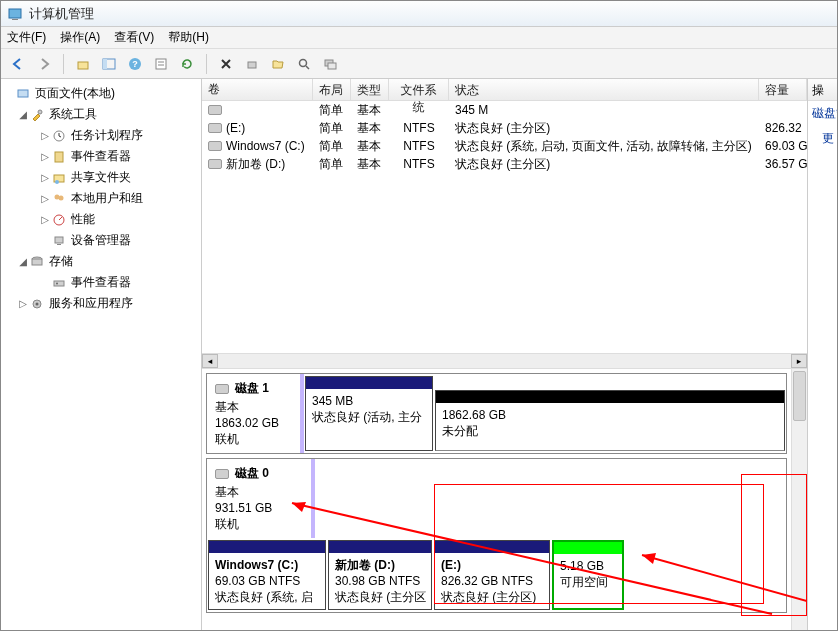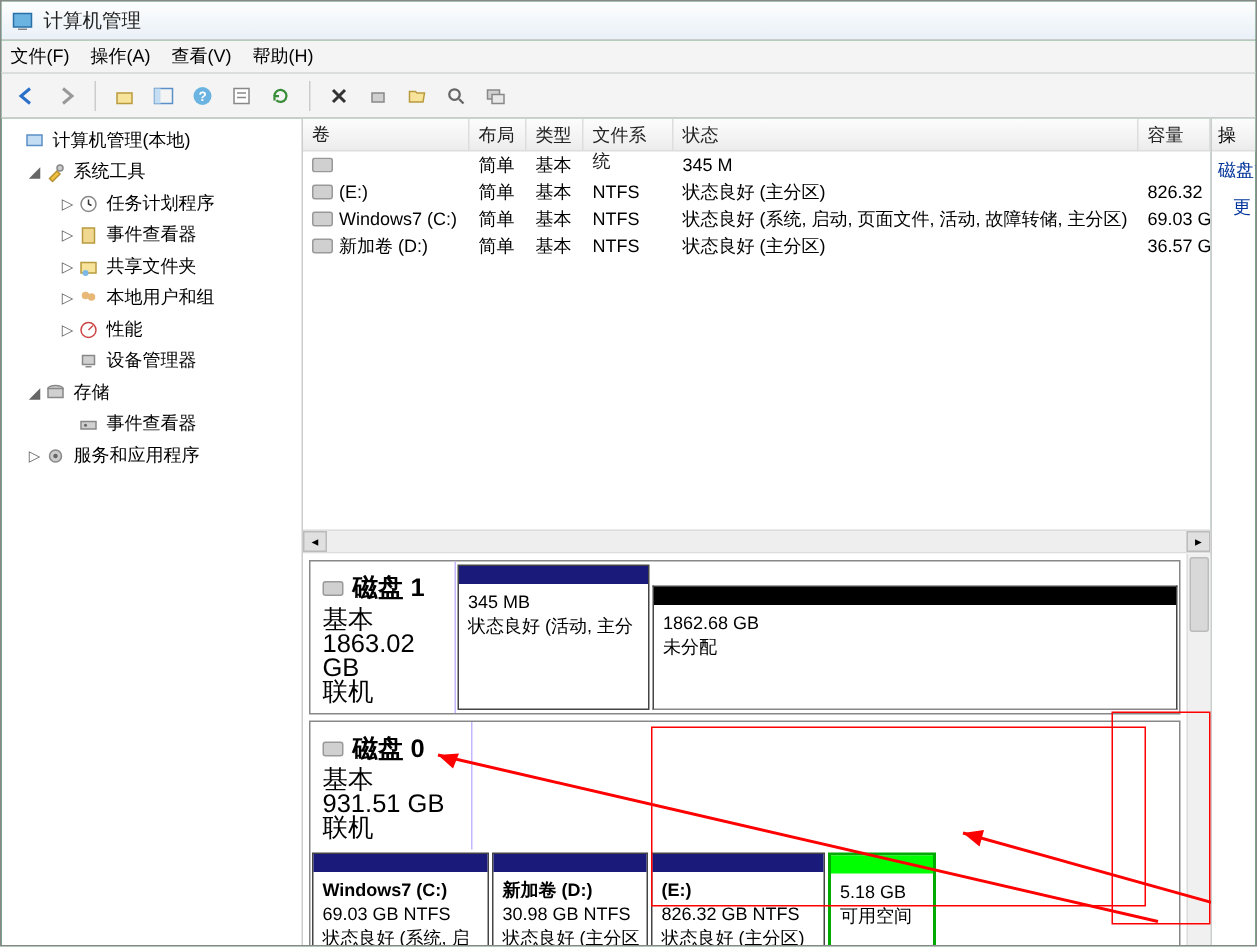--- a/index.html
+++ b/index.html
@@ -24,30 +24,30 @@
     .middle { flex: 1; display: flex; flex-direction: column; background: #fff; overflow: hidden; }
     .volume-list { flex: 0 0 290px; display: flex; flex-direction: column; overflow: hidden; }
     .vl-header { display: flex; height: 22px; background: linear-gradient(#fdfdfd,#ececec); border-bottom: 1px solid #ddd; }
     .vl-header div { border-right: 1px solid #ddd; padding: 3px 6px; font-size: 12px; color: #222; }
     .vl-body { flex: 1; overflow: auto; }
     .vl-row { display: flex; height: 18px; align-items: center; }
     .vl-row div { padding: 0 6px; font-size: 12px; white-space: nowrap; overflow: hidden; }
     .col-vol { width: 111px; display: flex; align-items: center; }
     .col-layout { width: 38px; }
     .col-type { width: 38px; }
-    .col-fs { width: 60px; }
+    .col-fs { width: 60px; text-align: center; }
     .col-status { width: 310px; }
     .col-cap { width: 48px; }
     .disk-icon { width: 14px; height: 10px; background: #d0d0d0; border: 1px solid #999; border-radius: 2px; margin-right: 4px; display: inline-block; }
     .hscroll { height: 16px; background: #f0f0f0; border-top: 1px solid #ddd; border-bottom: 1px solid #ddd; display: flex; align-items: center; }
     .hscroll .arrow { width: 16px; height: 14px; background: #e0e0e0; border: 1px solid #bbb; display: inline-flex; align-items: center; justify-content: center; font-size: 9px; }
     .hscroll .track { flex: 1; height: 14px; background: #eee; }
     .disk-pane { flex: 1; overflow: auto; padding: 0; position: relative; }
     .disk-row { display: flex; border: 1px solid #888; margin: 4px; background: #fff; }
-    .disk-info { width: 108px; padding: 6px 8px; border-right: 1px solid #c4b5fd; font-size: 17px; }
+    .disk-info { width: 108px; padding: 6px 8px; border-right: 4px solid #c4b5fd; font-size: 12px; }
     .disk-info .dhead { display: flex; align-items: center; font-weight: bold; margin-bottom: 2px; }
     .disk-info .dline { line-height: 16px; }
     .disk-parts { flex: 1; display: flex; }
     .part { border: 1px solid #444; margin: 2px 1px; display: flex; flex-direction: column; padding: 0; }
     .part .bar { height: 12px; background: #1a1a7a; }
     .part.green { border: 2px solid #0a0; }
     .part.green .bar { background: #0f0; }
     .part.black .bar { background: #000; }
     .part.black { border-bottom-color: #888; }
     .part .ptxt { padding: 4px 6px; font-size: 12px; line-height: 16px; white-space: nowrap; overflow: hidden; }
@@ -154,21 +154,21 @@
 
   <div class="content">
     <div class="tree">
       <div class="tree-item l0">
         <span class="exp"></span>
         <span class="ticon">
             <svg width="14" height="14" viewBox="0 0 14 14">
               <rect x="2" y="3" width="10" height="7" fill="#c5ddf2" stroke="#5b8fc7"></rect>
             </svg>
           </span>
-        <span>计算机管理(本地)</span>
+        <span>页面文件(本地)</span>
       </div>
       <div class="tree-item l1">
         <span class="exp">◢</span>
         <span class="ticon">
             <svg width="14" height="14" viewBox="0 0 14 14">
               <path d="M3 11 L8 6 L10 8 L5 13 Z" fill="#f0c040" stroke="#b89030"></path>
               <circle cx="10" cy="4" r="2" fill="#ccc" stroke="#888"></circle>
             </svg>
           </span>
         <span>系统工具</span>

